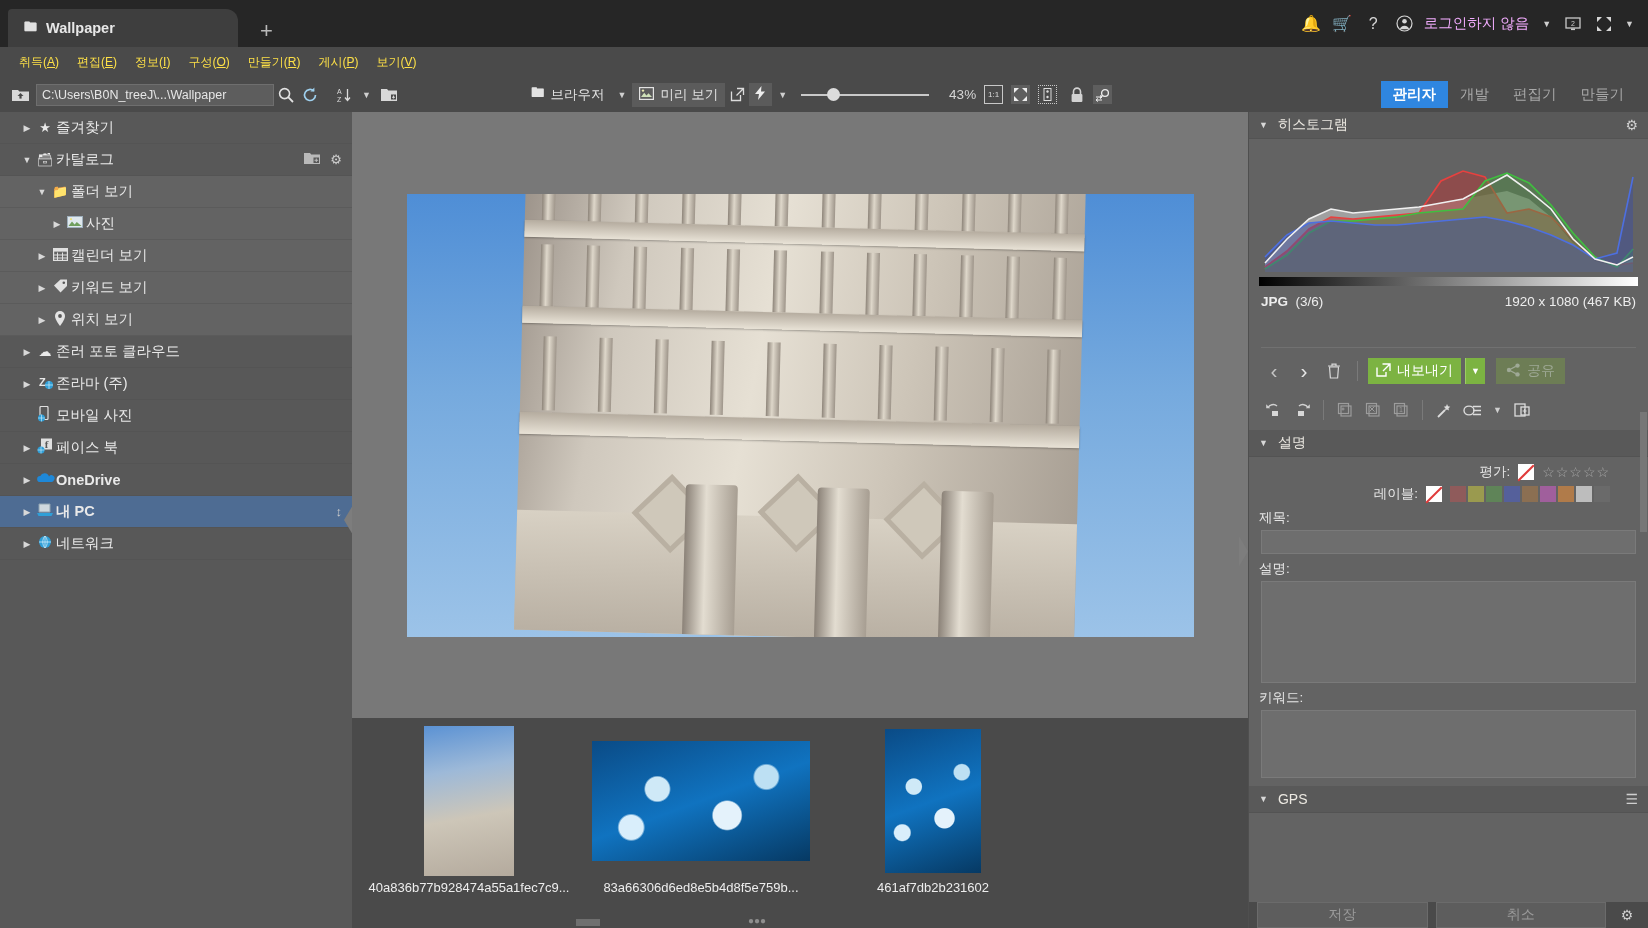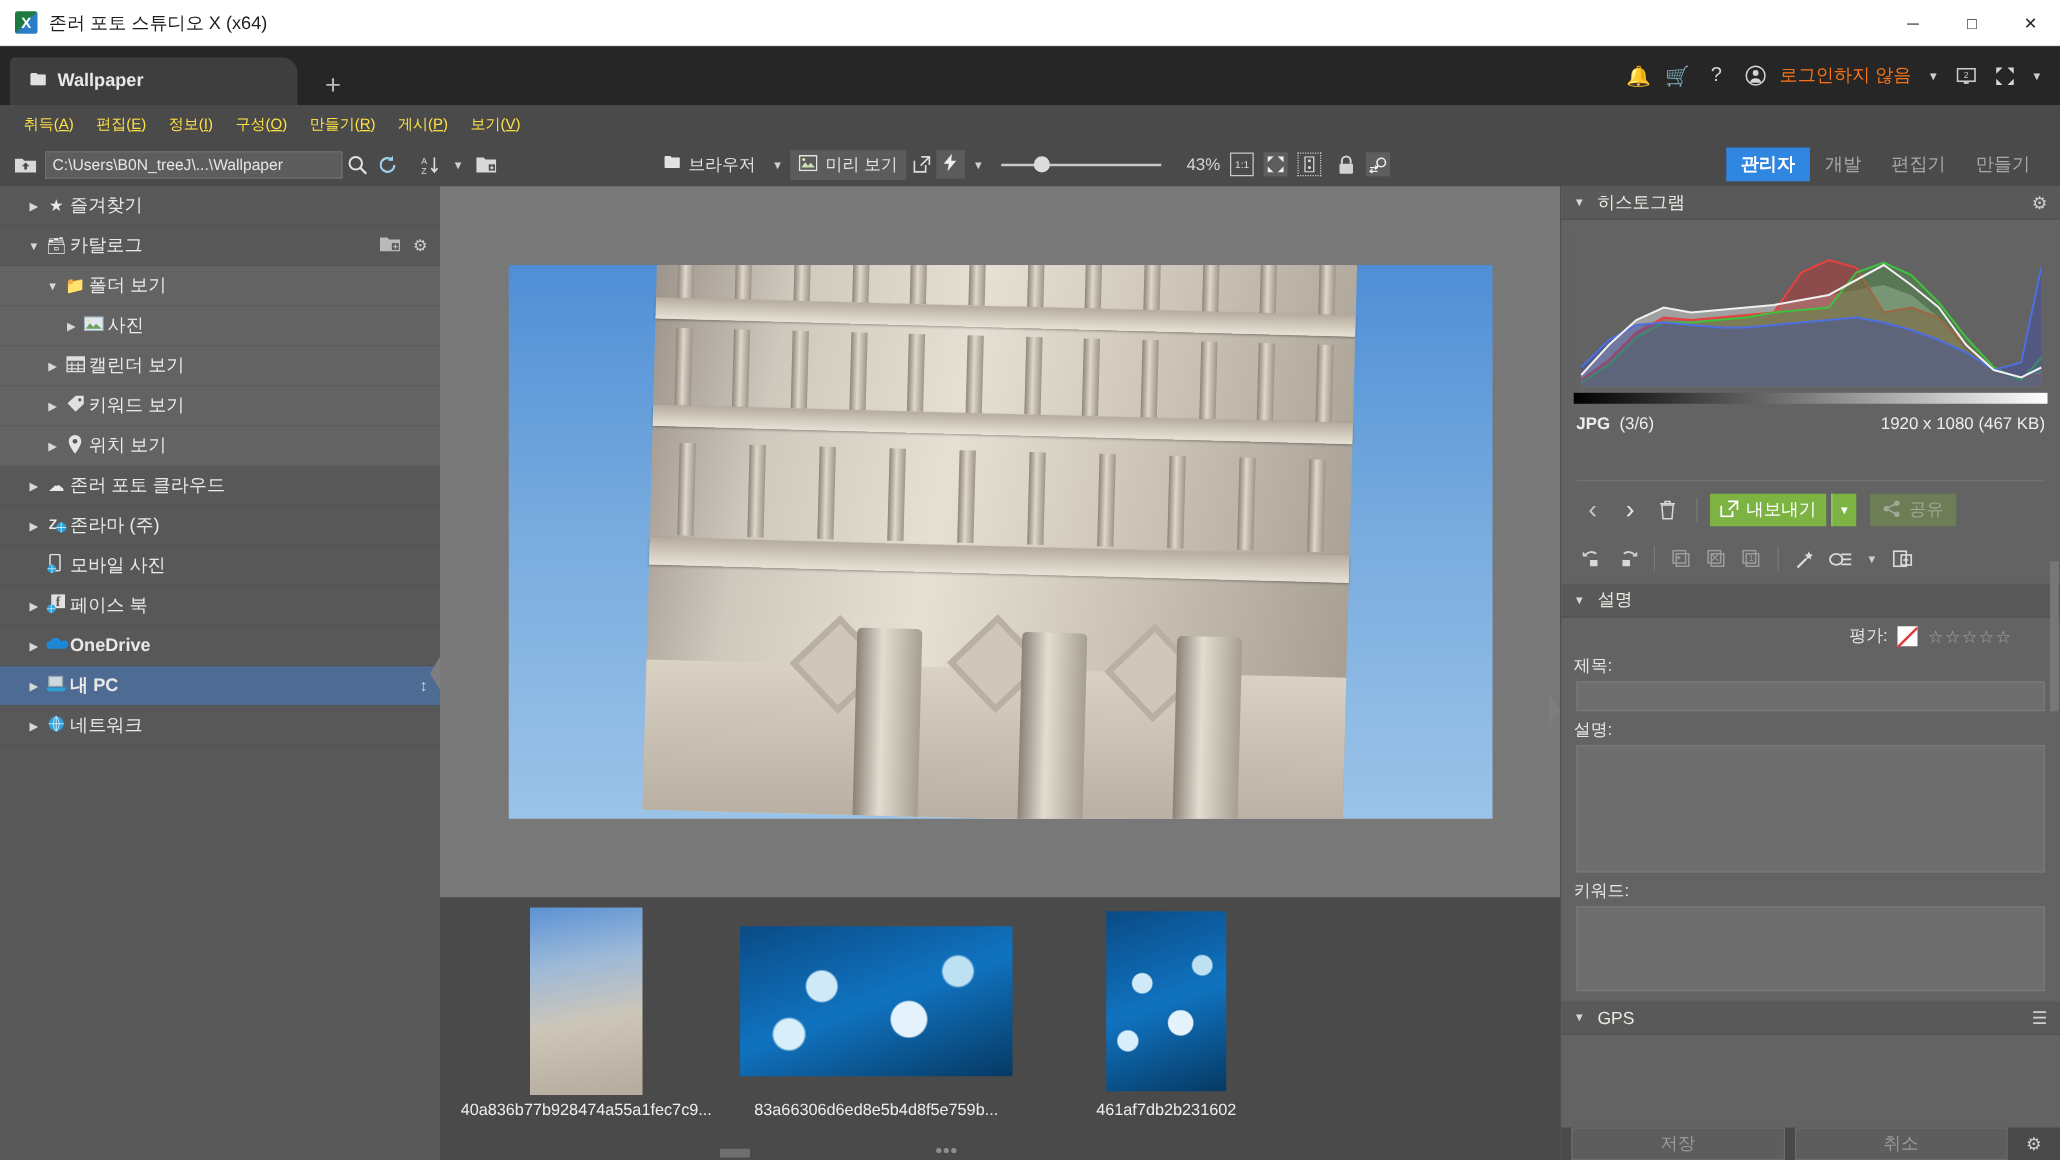--- a/index.html
+++ b/index.html
@@ -44,21 +44,21 @@
     border-top-left-radius: 4px; border-top-right-radius: 12px;
     margin-left: 8px; font-weight: bold; gap: 9px;
   }
   .tab .folder-ico { font-size: 13px; color: #e0e0e0; }
   .tab-add { color: #b9b9b9; font-size: 22px; padding: 0 22px 5px 22px; line-height: 1; }
   .acct { position: absolute; right: 8px; top: 8px; display: flex; align-items: center; gap: 0; }
   .acct-ic {
     color: #d6d6d6; font-size: 16px; width: 31px; height: 31px;
     display: flex; align-items: center; justify-content: center;
   }
-  .acct-name { color: #f97316; font-size: 14.5px; padding: 0 7px 0 4px; }
+  .acct-name { color: #f0abfc; font-size: 14.5px; padding: 0 7px 0 4px; }
   .caret { font-size: 9px; color: #cfcfcf; padding: 0 6px; }
 
   
   .menubar {
     height: 30px; background: #4a4a4a; display: flex; align-items: center;
     padding-left: 10px; gap: 0; flex: none;
   }
   .menu-item { font-size: 12px; color: #fde047; padding: 3px 9px; }
   .menu-item u { text-decoration: underline; }
 
@@ -255,28 +255,20 @@
     clip-path: polygon(0 0, 0 100%, 100% 50%);
   }
   .vscroll { position: absolute; right: 1px; top: 300px; width: 7px; height: 120px; background: #777; }
   .dots { position: absolute; bottom: 2px; left: 748px; color: #8e8e8e; font-size: 10px; }
 </style>
 </head>
 <body>
 
 <div class="app">
 
-  <div class="titlebar">
-    <div class="tb-icon"></div>
-    <div class="tb-title">존러 포토 스튜디오 X (x64)</div>
-    <div class="tb-spacer"></div>
-    <div class="tb-btn">─</div>
-    <div class="tb-btn">□</div>
-    <div class="tb-btn close">✕</div>
-  </div>
 
   <div class="tabbar">
     <div class="tab">
       <span class="folder-ico">🖿</span>
       <span>Wallpaper</span>
     </div>
     <div class="tab-add">+</div>
 
     <div class="acct">
       <div class="acct-ic">🔔</div>
@@ -826,20 +818,36 @@
         <span>설명</span>
       </div>
 
       <div class="rateline">
         <span>평가:</span>
         <span class="noneswatch"></span>
         <span class="stars">☆☆☆☆☆</span>
         <span style="width:18px"></span>
       </div>
 
+      <div class="rateline" style="padding-top:4px">
+        <span>레이블:</span>
+        <span class="noneswatch"></span>
+        <span class="swatches">
+          <span class="sw" style="background:#8f5b5b"></span>
+          <span class="sw" style="background:#9a9a4f"></span>
+          <span class="sw" style="background:#5f8458"></span>
+          <span class="sw" style="background:#55609b"></span>
+          <span class="sw" style="background:#8b6f52"></span>
+          <span class="sw" style="background:#a05f9c"></span>
+          <span class="sw" style="background:#b07b4a"></span>
+          <span class="sw" style="background:#bdbdbd"></span>
+          <span class="sw" style="background:#6a6a6a"></span>
+        </span>
+        <span style="width:18px"></span>
+      </div>
 
       <div class="fieldlabel">제목:</div>
       <div class="fieldinput"></div>
 
       <div class="fieldlabel">설명:</div>
       <div class="fieldarea" style="height:102px"></div>
 
       <div class="fieldlabel">키워드:</div>
       <div class="fieldarea" style="height:68px"></div>
 

